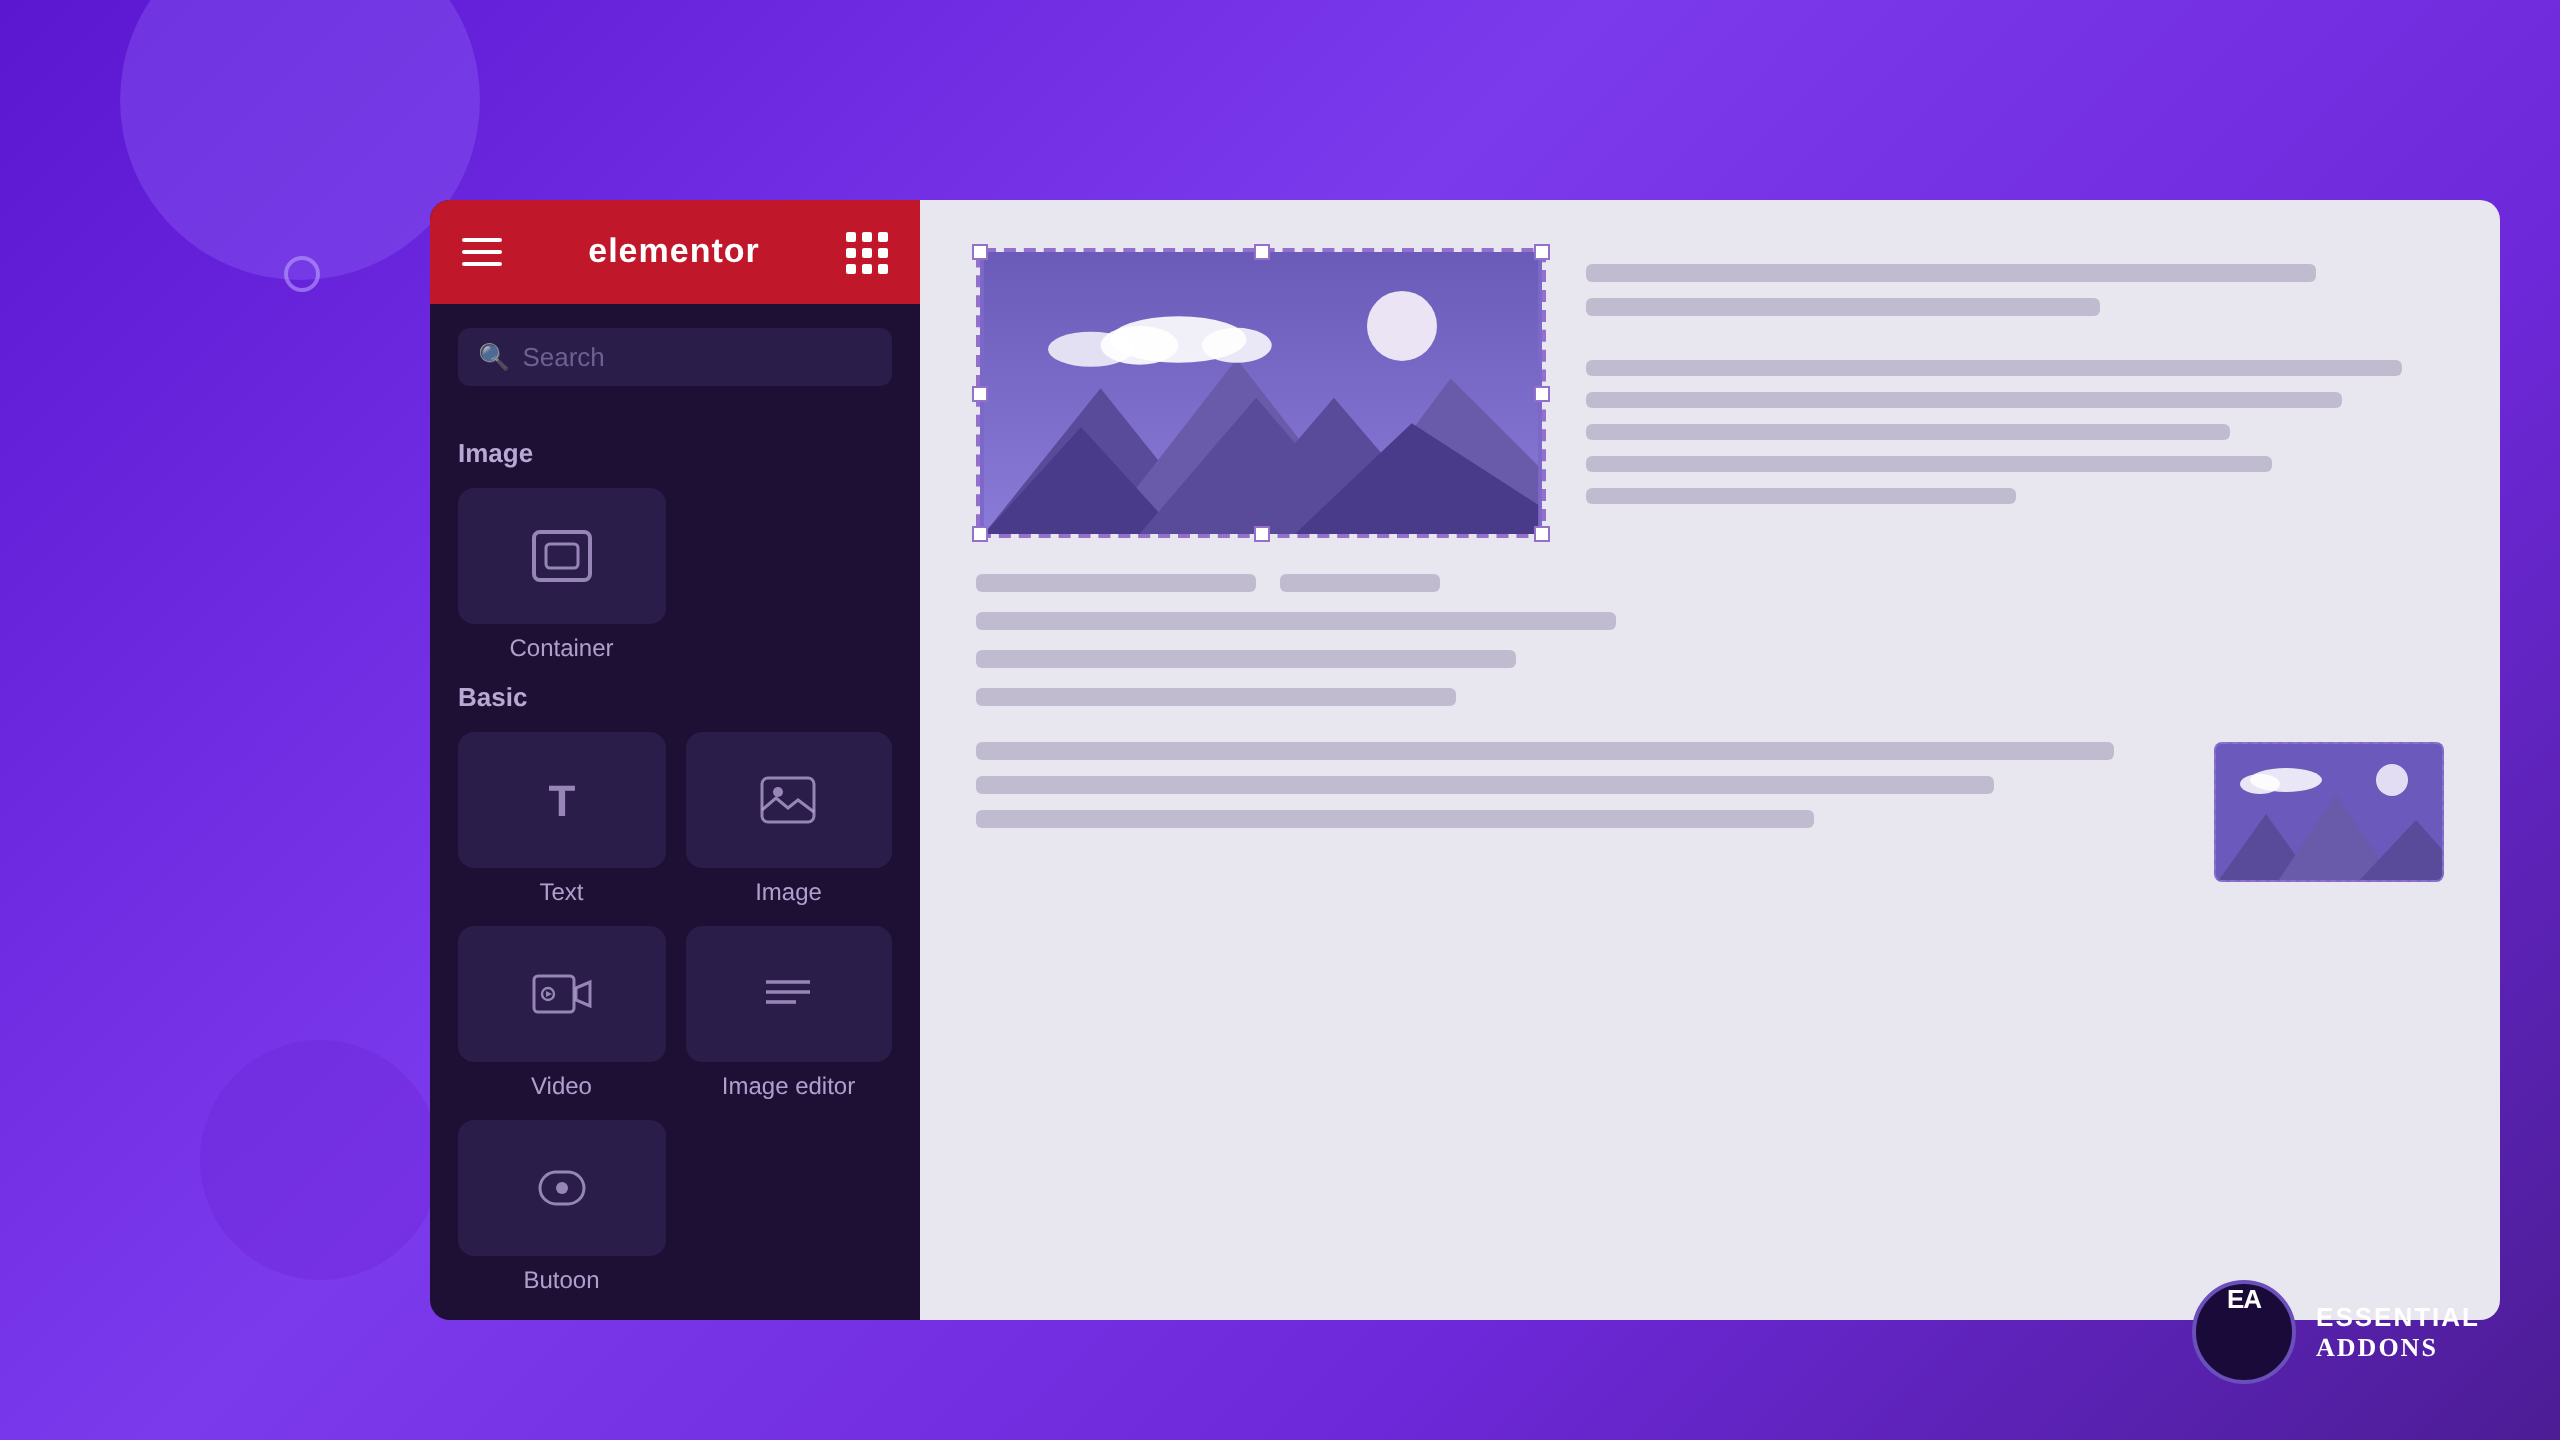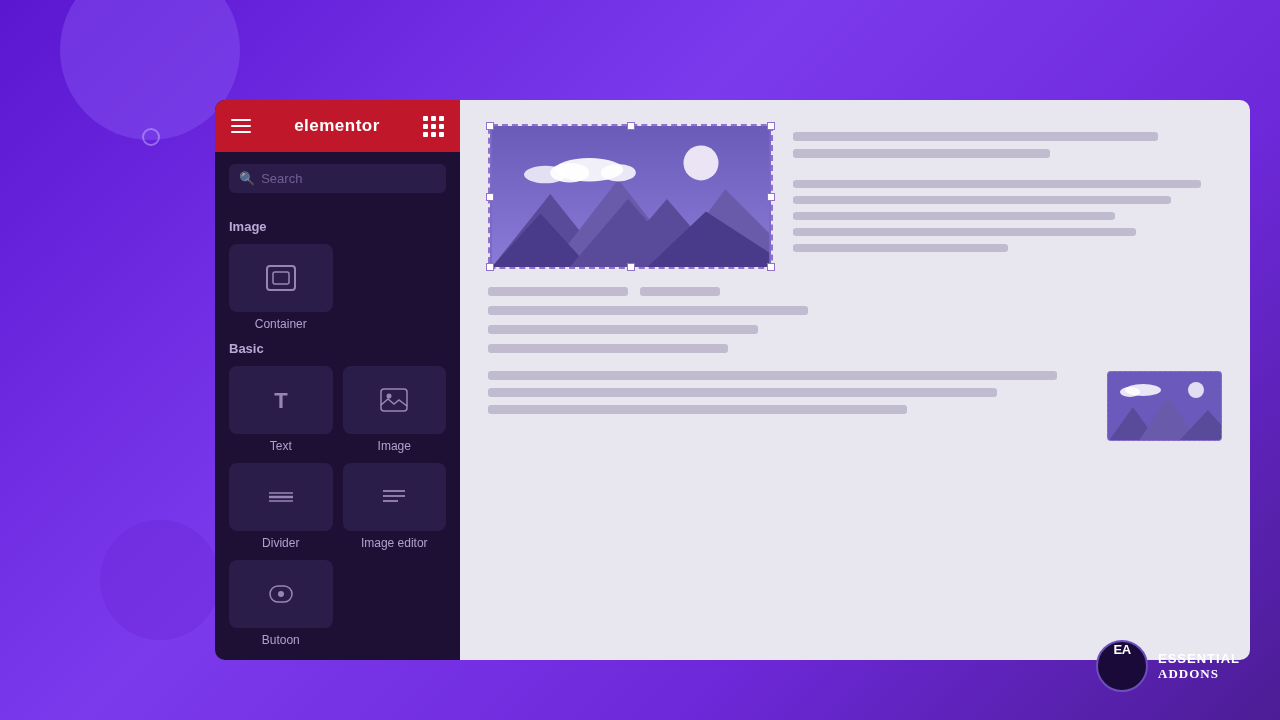--- a/index.html
+++ b/index.html
@@ -443,31 +443,32 @@
           <div class="widget-box">
             <svg width="28" height="24" viewBox="0 0 28 24" fill="none">
               <rect x="1" y="1" width="26" height="22" rx="3" stroke="rgba(180,160,210,0.8)" stroke-width="1.5"></rect>
               <circle cx="9" cy="8" r="2.5" fill="rgba(180,160,210,0.8)"></circle>
               <path d="M1 17 L8 11 L14 16 L19 12 L27 18" stroke="rgba(180,160,210,0.8)" stroke-width="1.5" fill="none"></path>
             </svg>
           </div>
           <span class="widget-label">Image</span>
         </div>
 
-
         <div class="widget-item">
           <div class="widget-box">
             <svg width="30" height="24" viewBox="0 0 30 24" fill="none">
-              <line x1="3" y1="8" x2="27" y2="8" stroke="rgba(180,160,210,0.8)" stroke-width="1.5"></line>
-              <line x1="3" y1="12" x2="27" y2="12" stroke="rgba(180,160,210,0.8)" stroke-width="2.5"></line>
-              <line x1="3" y1="16" x2="27" y2="16" stroke="rgba(180,160,210,0.8)" stroke-width="1.5"></line>
+              <rect x="1" y="3" width="20" height="18" rx="2" stroke="rgba(180,160,210,0.8)" stroke-width="1.5"></rect>
+              <path d="M22 9 L29 6 L29 18 L22 15 Z" stroke="rgba(180,160,210,0.8)" stroke-width="1.5" fill="none"></path>
+              <circle cx="8" cy="12" r="3" stroke="rgba(180,160,210,0.8)" stroke-width="1.2"></circle>
+              <polygon points="7,10.5 7,13.5 10,12" fill="rgba(180,160,210,0.8)"></polygon>
             </svg>
           </div>
-          <span class="widget-label">Divider</span>
+          <span class="widget-label">Video</span>
         </div>
+
 
         <div class="widget-item">
           <div class="widget-box">
             <svg width="30" height="26" viewBox="0 0 30 26" fill="none">
               <line x1="4" y1="7" x2="26" y2="7" stroke="rgba(180,160,210,0.8)" stroke-width="1.8"></line>
               <line x1="4" y1="12" x2="26" y2="12" stroke="rgba(180,160,210,0.8)" stroke-width="1.8"></line>
               <line x1="4" y1="17" x2="19" y2="17" stroke="rgba(180,160,210,0.8)" stroke-width="1.8"></line>
             </svg>
           </div>
           <span class="widget-label">Image editor</span>

